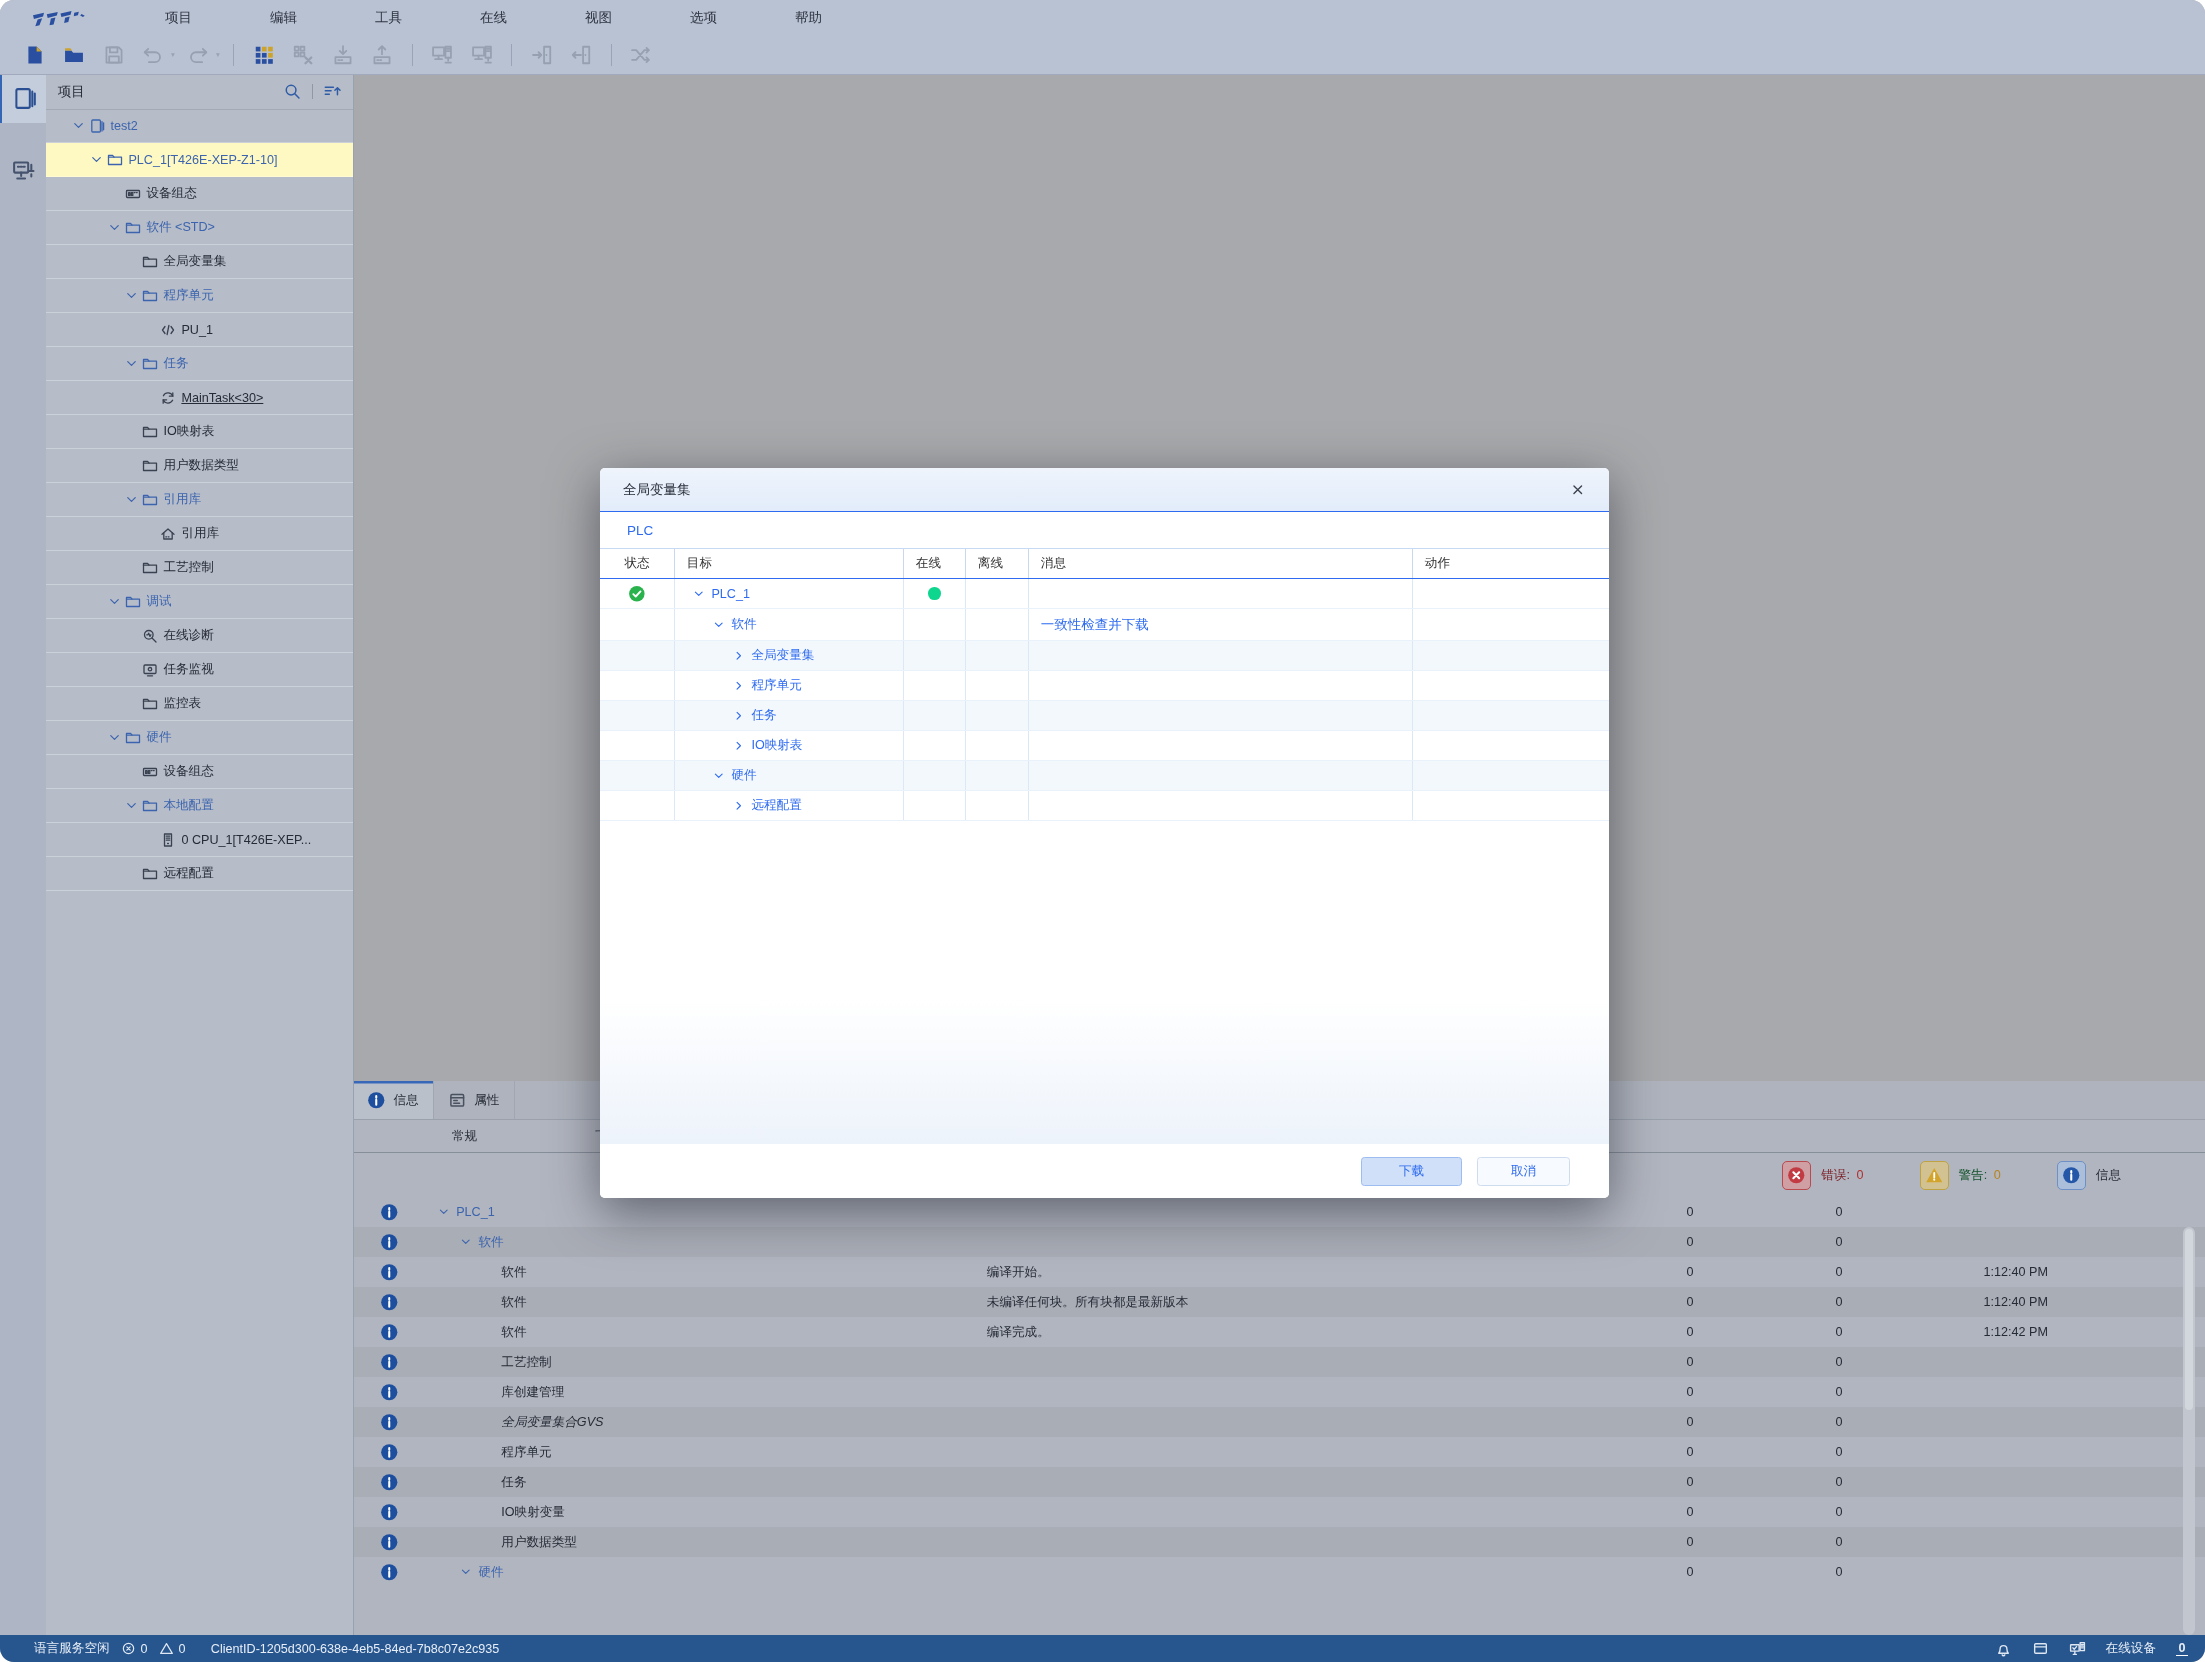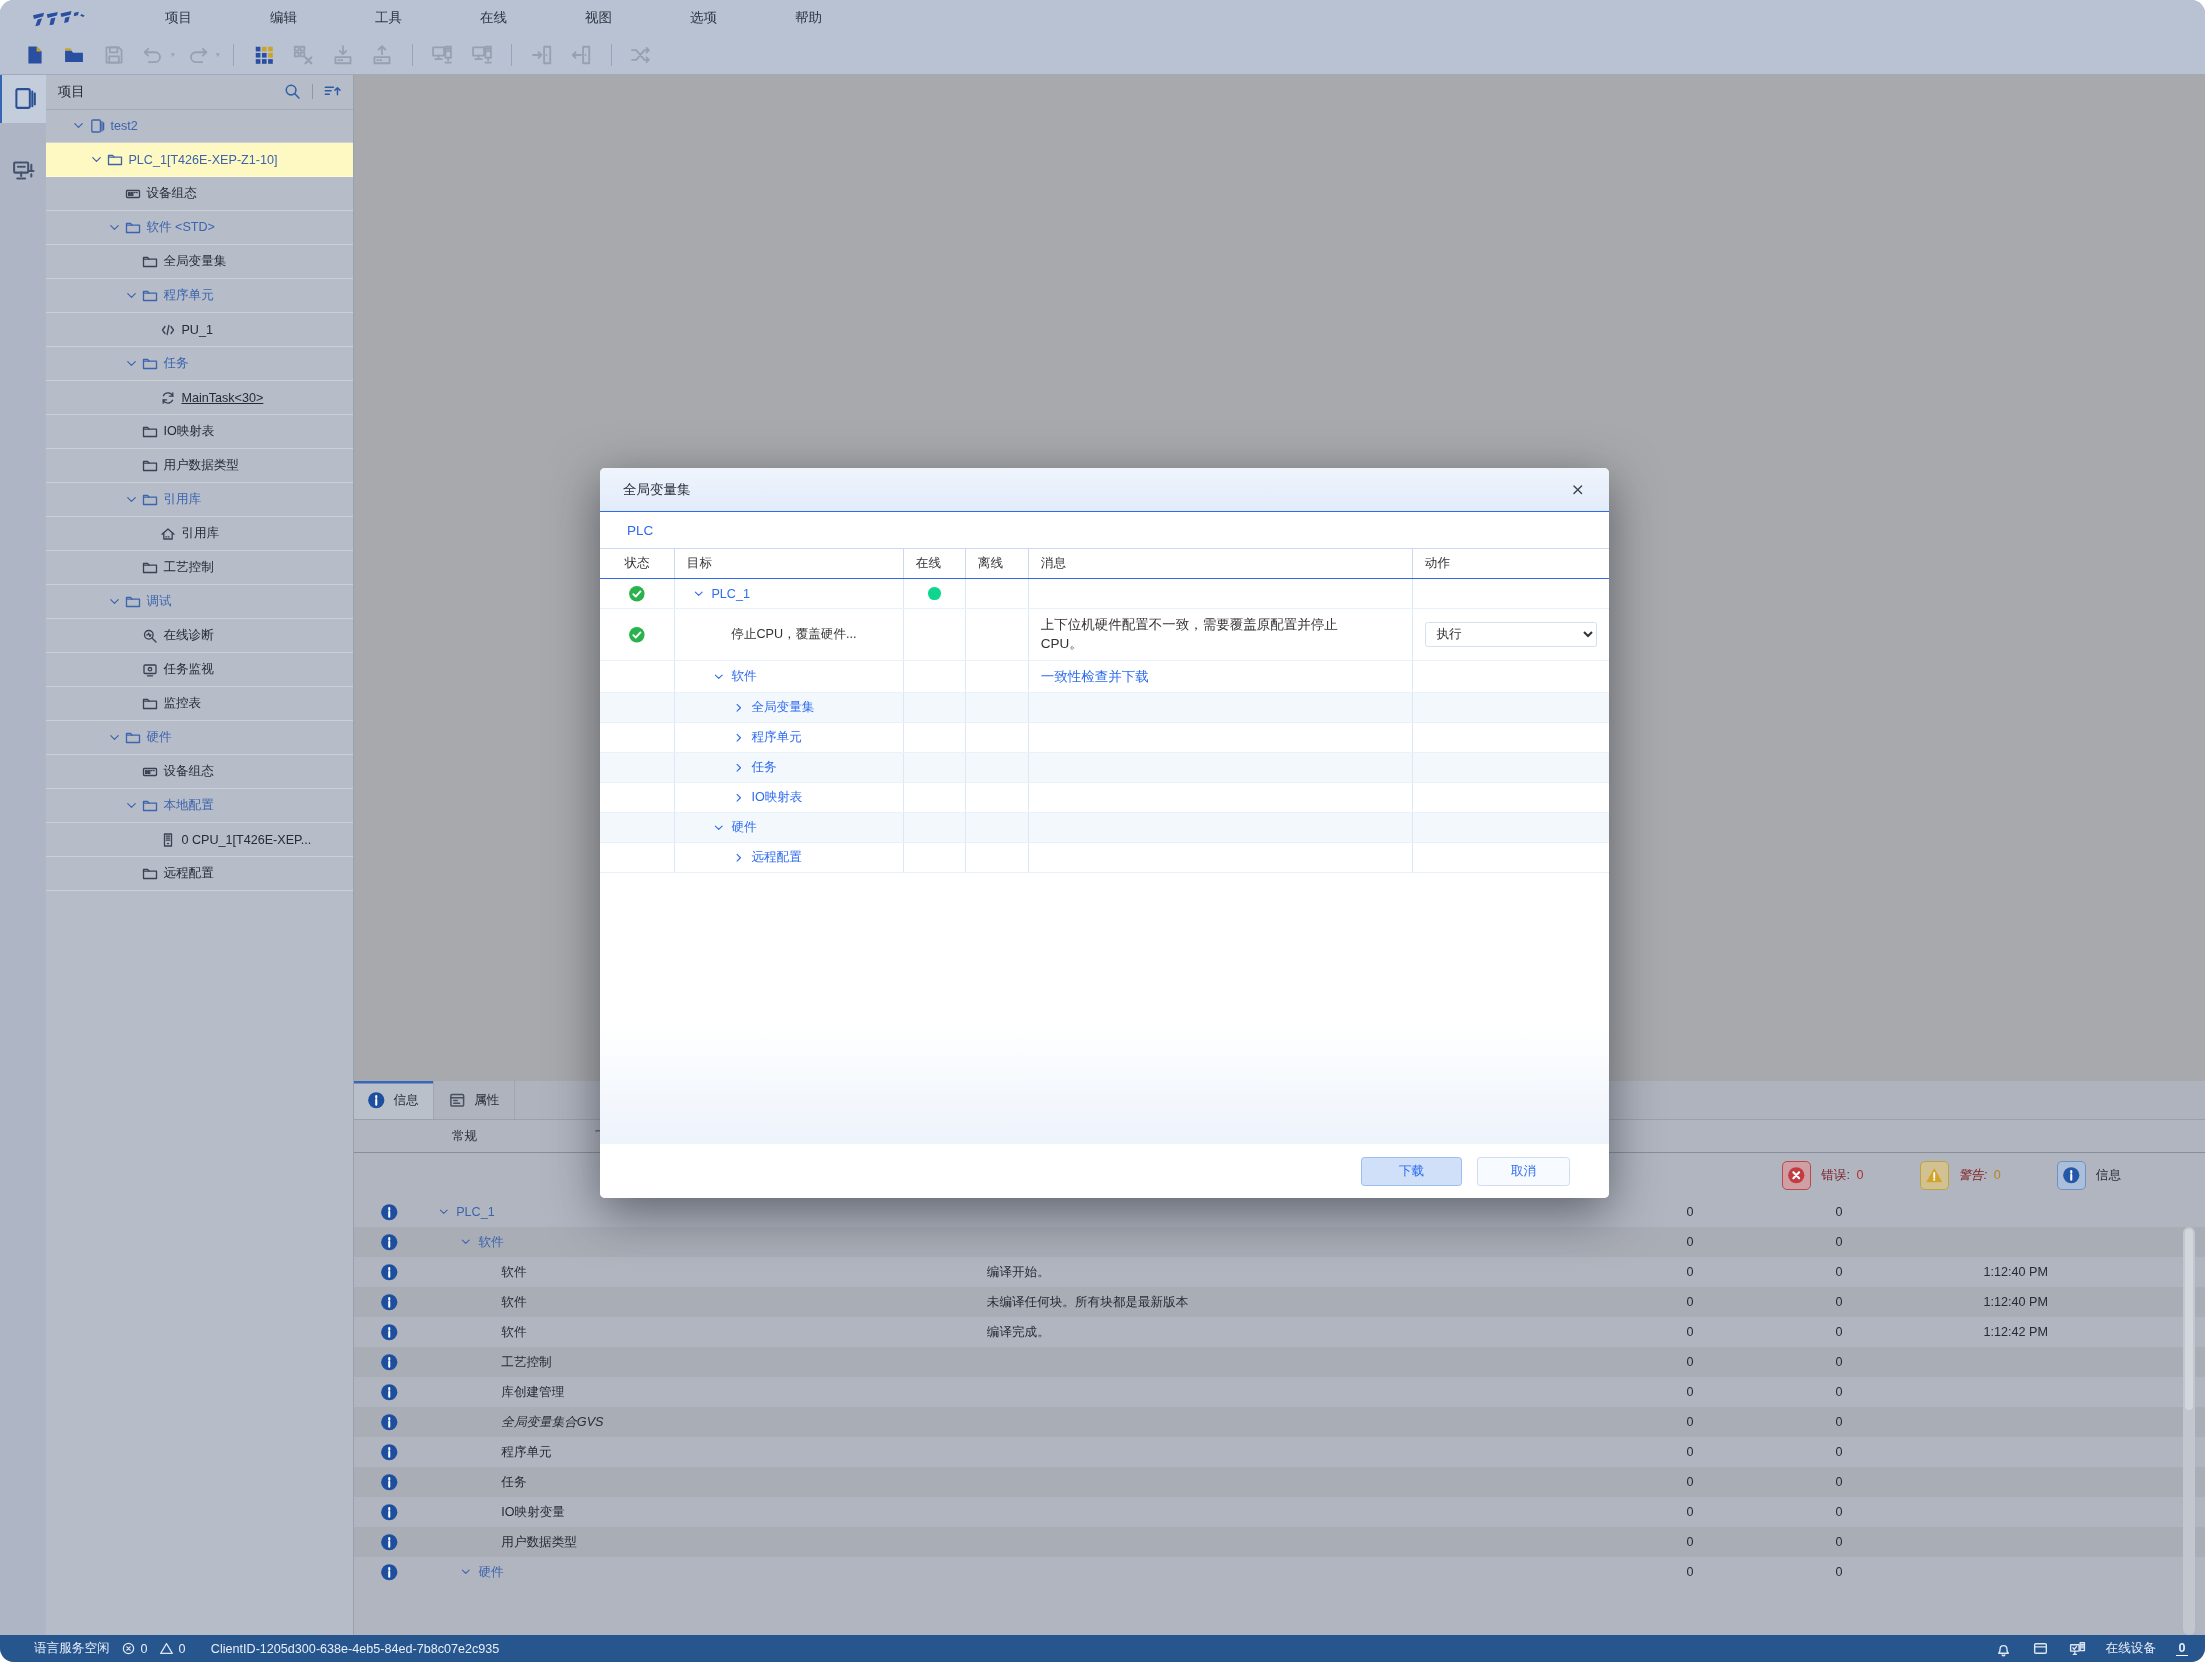--- a/index.html
+++ b/index.html
@@ -62,21 +62,21 @@
   .btab .i-info{color:#1d4f9e;}
   .btab .i-form{color:#4a515f;}
   .subtabs{height:32px;display:flex;align-items:center;gap:118px;padding-left:99px;font-size:12.6px;color:#2a303b;border-bottom:0.8px solid #868e9a;}
   .metarow{height:44px;display:flex;align-items:center;justify-content:flex-end;padding-right:84px;gap:56px;}
   .badge{display:flex;align-items:center;gap:10px;font-size:12.6px;}
   .badge .bicon{width:29px;height:29px;border-radius:5px;display:flex;align-items:center;justify-content:center;box-sizing:border-box;}
   .badge .bicon .ic{width:18.5px;height:18.5px;}
   .badge.err .bicon{background:#cf9fa3;border:0.8px solid #b84a50;}
   .badge.err .blabel{color:#7e232b;} .badge.err .bcount{color:#b03030;margin-left:-3.4px;}
   .badge.warn .bicon{background:#d3c291;border:0.8px solid #bfa244;}
-  .badge.warn .blabel{color:#7f1d1d;font-style:italic;} .badge.warn .bcount{color:#b8831e;margin-left:-3.4px;}
+  .badge.warn .blabel{color:#14532d;} .badge.warn .bcount{color:#b8831e;margin-left:-3.4px;}
   .badge.info .bicon{background:#abbfdb;border:0.8px solid #6e90c4;}
   .badge.info .blabel{color:#272d37;}
 
   .loghead{height:32px;display:flex;align-items:center;background:#b6bbc5;border-bottom:0.8px solid #9ba2af;font-size:12.6px;color:#2b313c;box-sizing:border-box;}
   .lc-icon{width:72px;flex:0 0 72px;display:flex;justify-content:center;}
   .lc-path{width:550px;flex:0 0 550px;box-sizing:border-box;padding-left:11.8px;display:flex;align-items:center;}
   .lc-desc{width:552px;flex:0 0 552px;box-sizing:border-box;padding-left:11.8px;}
   .lc-goto{width:146px;flex:0 0 146px;box-sizing:border-box;padding-left:13.5px;}
   .lc-err{width:149px;flex:0 0 149px;box-sizing:border-box;padding-left:13.5px;}
   .lc-warn{width:148px;flex:0 0 148px;box-sizing:border-box;padding-left:13.5px;}
@@ -976,39 +976,20 @@
             <span class="dtarget-label">PLC_1</span>
           </div>
           <div class="dc-online">
             <div class="dot"></div>
           </div>
           <div class="dc-offline"></div>
           <div class="dc-msg"></div>
           <div class="dc-action"></div>
         </div>
         <div class="drow">
-          <div class="dc-status">
-            <svg class="ic ok-ic" viewBox="0 0 21 21" width="17.7" height="17.7">
-              <use href="#s-check-f"></use>
-            </svg>
-          </div>
-          <div class="dc-target" style="padding-left: 37px;">
-            <span class="dchev-sp"></span>
-            <span class="plain">停止CPU，覆盖硬件...</span>
-          </div>
-          <div class="dc-online"></div>
-          <div class="dc-offline"></div>
-          <div class="dc-msg">
-            <div class="dmsg-text">上下位机硬件配置不一致，需要覆盖原配置并停止CPU。</div>
-          </div>
-          <div class="dc-action">
-            <select class="daction"><option>执行</option></select>
-          </div>
-        </div>
-        <div class="drow">
           <div class="dc-status"></div>
           <div class="dc-target" style="padding-left: 37px;">
             <svg class="ic dchev" viewBox="0 0 16 16" width="13.5" height="13.5">
               <use href="#s-chev-d"></use>
             </svg>
             <span class="dtarget-label">软件</span>
           </div>
           <div class="dc-online"></div>
           <div class="dc-offline"></div>
           <div class="dc-msg">

